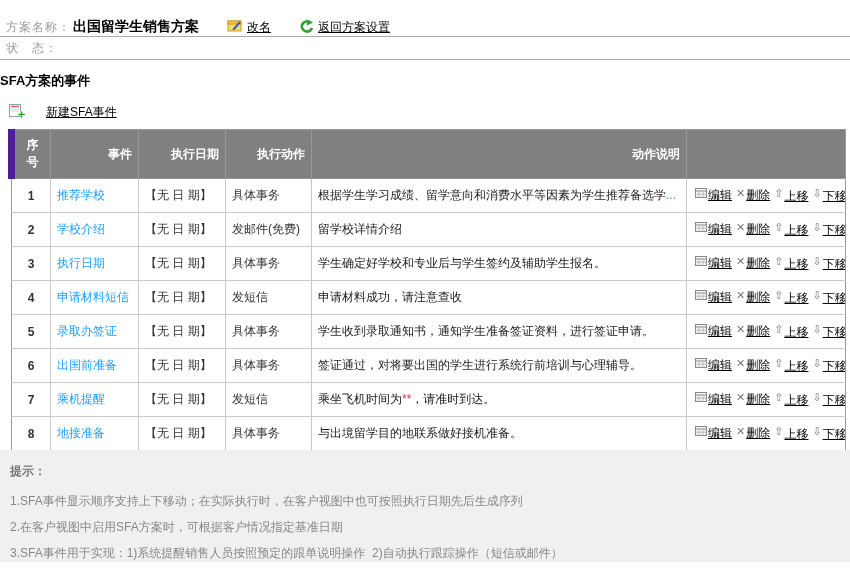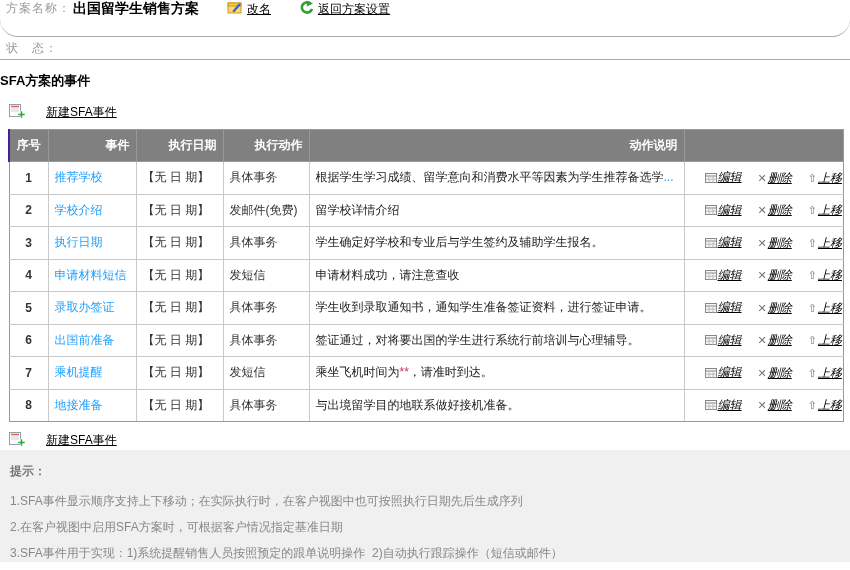--- a/index.html
+++ b/index.html
@@ -1,50 +1,50 @@
 <!DOCTYPE html>
 <html><head>
 <meta charset="utf-8">
 <style>
   * { margin:0; padding:0; box-sizing:border-box; }
   html,body { width:850px; height:570px; background:#fff; overflow:hidden;
     font-family:"Liberation Sans","DejaVu Sans",sans-serif; font-size:12px; color:#333; }
 
   
-  .topbar { height:37px; border-bottom:1px solid #aaa; display:flex; align-items:flex-start; padding:0 6px;border-radius:18px; }
+  .topbar { height:37px; border-bottom:1px solid #aaa; display:flex; align-items:flex-end; padding:0 6px; }
   .label-gray { color:#9a9a9a; letter-spacing:1px; }
   .plan-name { font-weight:bold; font-size:14px; color:#000; margin-left:2px; }
   .toplink { color:#000; text-decoration:underline; margin-left:4px; cursor:pointer; }
-  .link-group { display:flex; align-items:center; margin-left:28px;font-family:Liberation Mono, monospace; }
+  .link-group { display:flex; align-items:center; margin-left:28px; }
   .statusbar { height:23px; border-bottom:1px solid #aaa; display:flex; align-items:center; padding:0 6px; }
 
   .section-title { text-align:left; font-weight:bold; font-size:13px; color:#000; margin-top:12px; }
 
   .newlink-row { display:flex; align-items:center; margin:12px 0 7px 8px; }
   .newlink-row a { color:#000; text-decoration:underline; margin-left:21px; cursor:pointer; }
   .newlink-row.bottom { margin-top:8px; }
 
   
   table.sfa { border-collapse:collapse; margin-left:8px; width:834px; table-layout:fixed; }
   table.sfa th { background:#808080; color:#fff; font-weight:bold; text-align:right;
     padding:7px 6px; border:1px solid #999; border-left:1px solid #fff; font-size:12px; }
-  table.sfa th:first-child { border-left:2px solid #4c1d95; text-align:center; }
+  table.sfa th:first-child { border-left:7px solid #4c1d95; text-align:center; }
   table.sfa td { border:1px solid #c9c9c9; padding:7px 6px; background:#fff; vertical-align:middle;
     white-space:nowrap; overflow:hidden; }
   table.sfa tr td:first-child { border-left:1px solid #999; }
   table.sfa tr td:last-child { border-right:1px solid #999; }
   table.sfa tr:last-child td { border-bottom:1px solid #999; }
   .c-no { text-align:center; font-weight:bold; }
   .c-event a { color:#1E9FFF; text-decoration:none; cursor:pointer; }
   .c-desc { color:#222; }
   .c-desc .part-link { color:#1E9FFF; cursor:pointer; }
   .c-desc .part-red { color:#cc3355; }
   .c-ops { padding:7px 2px; }
   .c-ops a { color:#000; text-decoration:underline; cursor:pointer; margin-right:2px; white-space:nowrap; }
-  .op { display:inline-flex; align-items:center; margin-left:14px;font-style:italic; }
+  .op { display:inline-flex; align-items:flex-start; margin-left:2px; }
   .op .ic { text-decoration:none; display:inline-block; margin-right:1px; color:#777; font-size:11px; }
   .arrow-ic { color:#444; font-size:13px; line-height:1; }
 
   
   .tips-box { position:absolute; left:0; top:450px; width:850px; height:112px;
     background:#f0f0f0; padding:13px 10px; color:#888; }
   .tips-title { font-weight:bold; color:#777; margin-bottom:8px; }
   .tips-line { line-height:26px; white-space:pre; }
 
   .icon-svg { display:inline-block; vertical-align:middle; }

